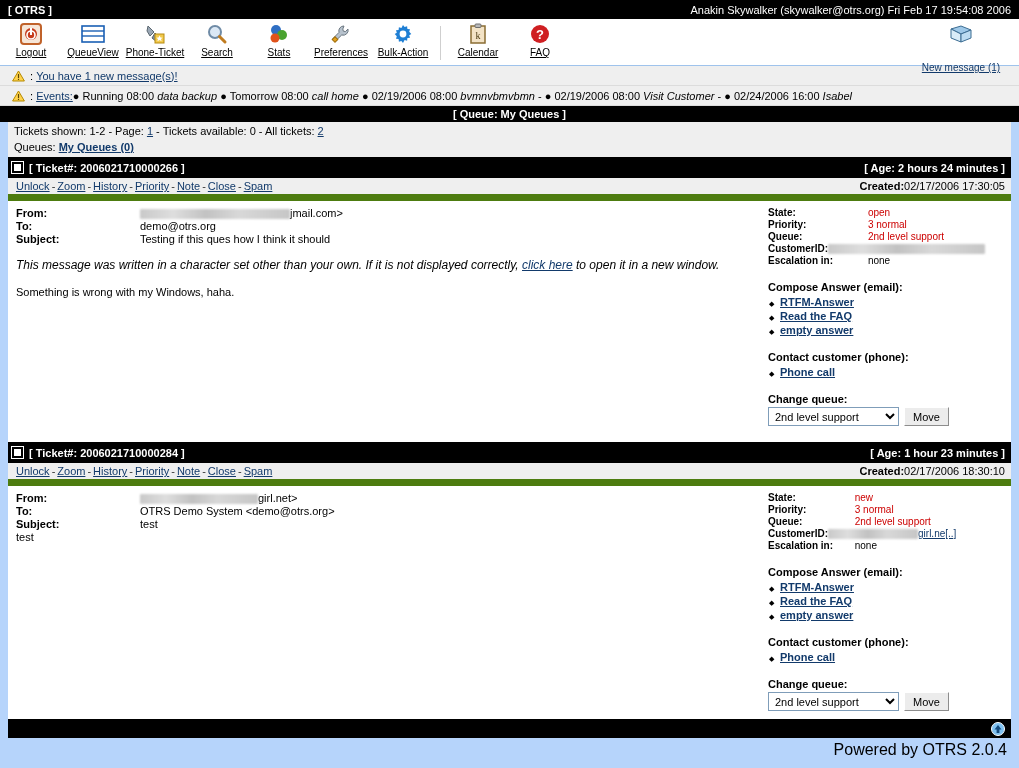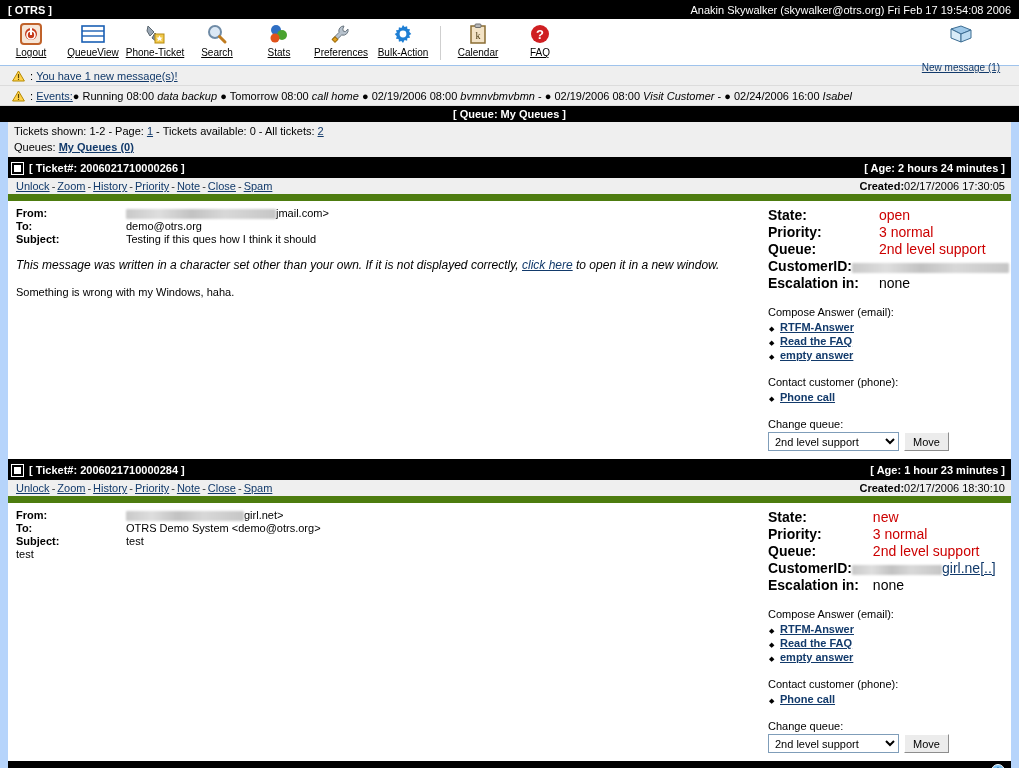--- a/index.html
+++ b/index.html
@@ -115,21 +115,21 @@
     background: #000;
     color: #fff;
     height: 21px;
     display: flex;
     align-items: center;
     justify-content: space-between;
     padding: 0 6px 0 4px;
     font-size: 11px;
     font-weight: bold;
   }
-  .ticket-head .left { display:flex; align-items:flex-end; gap:6px; }
+  .ticket-head .left { display:flex; align-items:flex-start; gap:6px; }
   .cbx {
     width: 11px; height: 11px;
     background: #fff;
     border: 2px solid #000;
     outline: 1px solid #fff;
     display: inline-block;
   }
   .ticket-links {
     background: #efefef;
     display: flex;
@@ -148,21 +148,21 @@
     background: #fff;
   }
   .article {
     flex: 1 1 auto;
     background: #fff;
     padding: 6px 8px 8px 8px;
     min-height: 0;
   }
   .hdrtable { border-collapse: collapse; }
   .hdrtable td { font-size: 11px; padding: 0 0 1px 0; vertical-align: top; }
-  .hdrtable td.k { font-weight: bold; width: 110px; }
+  .hdrtable td.k { font-weight: bold; width: 124px; }
   .redact {
     display: inline-block;
     vertical-align: -2px;
     background: linear-gradient(90deg,#c9c9c9,#dedede 22%,#c2c2c2 44%,#d8d8d8 66%,#c6c6c6 100%);
     filter: blur(1.1px);
     height: 10px;
     border-radius: 1px;
   }
   .charnote {
     font-style: italic;
@@ -180,27 +180,27 @@
 
   
   .sidebar {
     width: 250px;
     flex: 0 0 250px;
     background: #fff;
     padding: 6px 6px 8px 6px;
     border-left: 1px solid #fff;
   }
   .meta { border-collapse: collapse; }
-  .meta td { font-size: 14px; padding: 0 0 1px 0; vertical-align: top; }
+  .meta td { font-size: 10px; padding: 0 0 1px 0; vertical-align: top; }
   .meta td.k { font-weight: bold; white-space: nowrap; padding-right: 4px; }
   .meta td.v { color: #cc0000; }
   .meta td.k2 { font-weight: bold; white-space: nowrap; }
   .meta td.plain { color: #000; }
   .sb-h {
-    font-weight: normal;
+    font-weight: bold;
     font-size: 11px;
     margin: 14px 0 2px 0;
   }
   .sb-list { list-style: none; margin: 0; padding: 0; }
   .sb-list li {
     font-size: 11px;
     padding-left: 12px;
     position: relative;
     line-height: 14px;
   }

